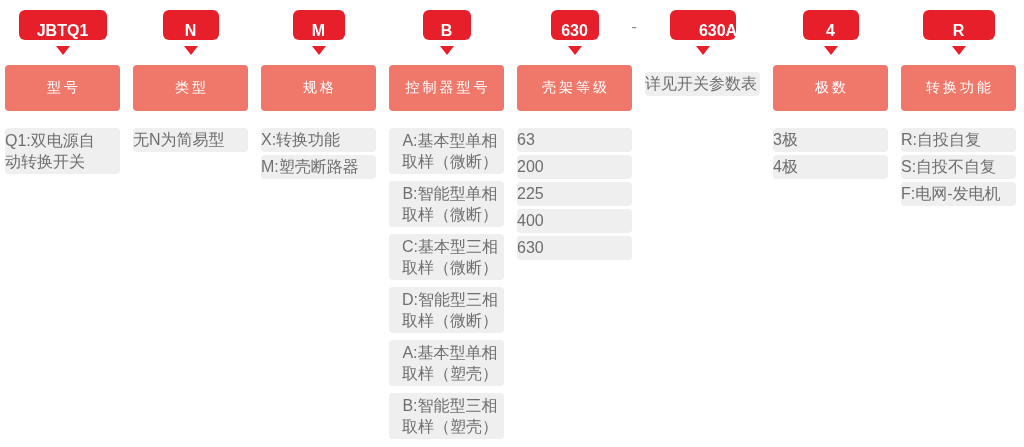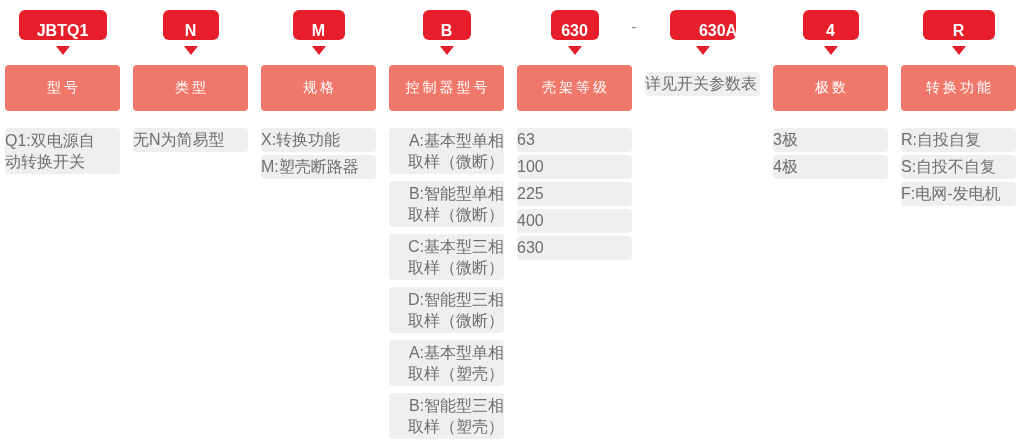--- a/index.html
+++ b/index.html
@@ -35,21 +35,21 @@
 
   .items { margin-top: 17px; width: 100%; display: flex; flex-direction: column; gap: 3px; }
   .items.wide-gap { gap: 7px; }
 
   .item {
     width: 100%; background: #efefef; border-radius: 4px;
     color: #6e6e6e; font-size: 16px; 
   }
   .item.single { height: 24px; line-height: 24px; }
   .item.double { padding: 2px 0; line-height: 21px; white-space: pre-line; }
-  .item.double.left { text-align: right; padding-left: 7px; }
+  .item.double.left { text-align: center; padding-left: 7px; }
 
   .dash {
     position: absolute; left: 626px; top: 13px; width: 16px; height: 27px;
     line-height: 27px; text-align: center; color: #909090; font-size: 17px;
   }
 </style>
 </head>
 <body>
 
 <div class="legend">
@@ -112,21 +112,21 @@
   </div>
 
   <div class="col">
     <div class="badge b48">
         <span>630</span>
       </div>
     <div class="arrow"></div>
     <div class="header">壳架等级</div>
     <div class="items">
       <div class="item single">63</div>
-      <div class="item single">100</div>
+      <div class="item single">200</div>
       <div class="item single">225</div>
       <div class="item single">400</div>
       <div class="item single">630</div>
     </div>
   </div>
 
   <div class="col">
     <div class="badge b66">
         <span>630A</span>
       </div>

